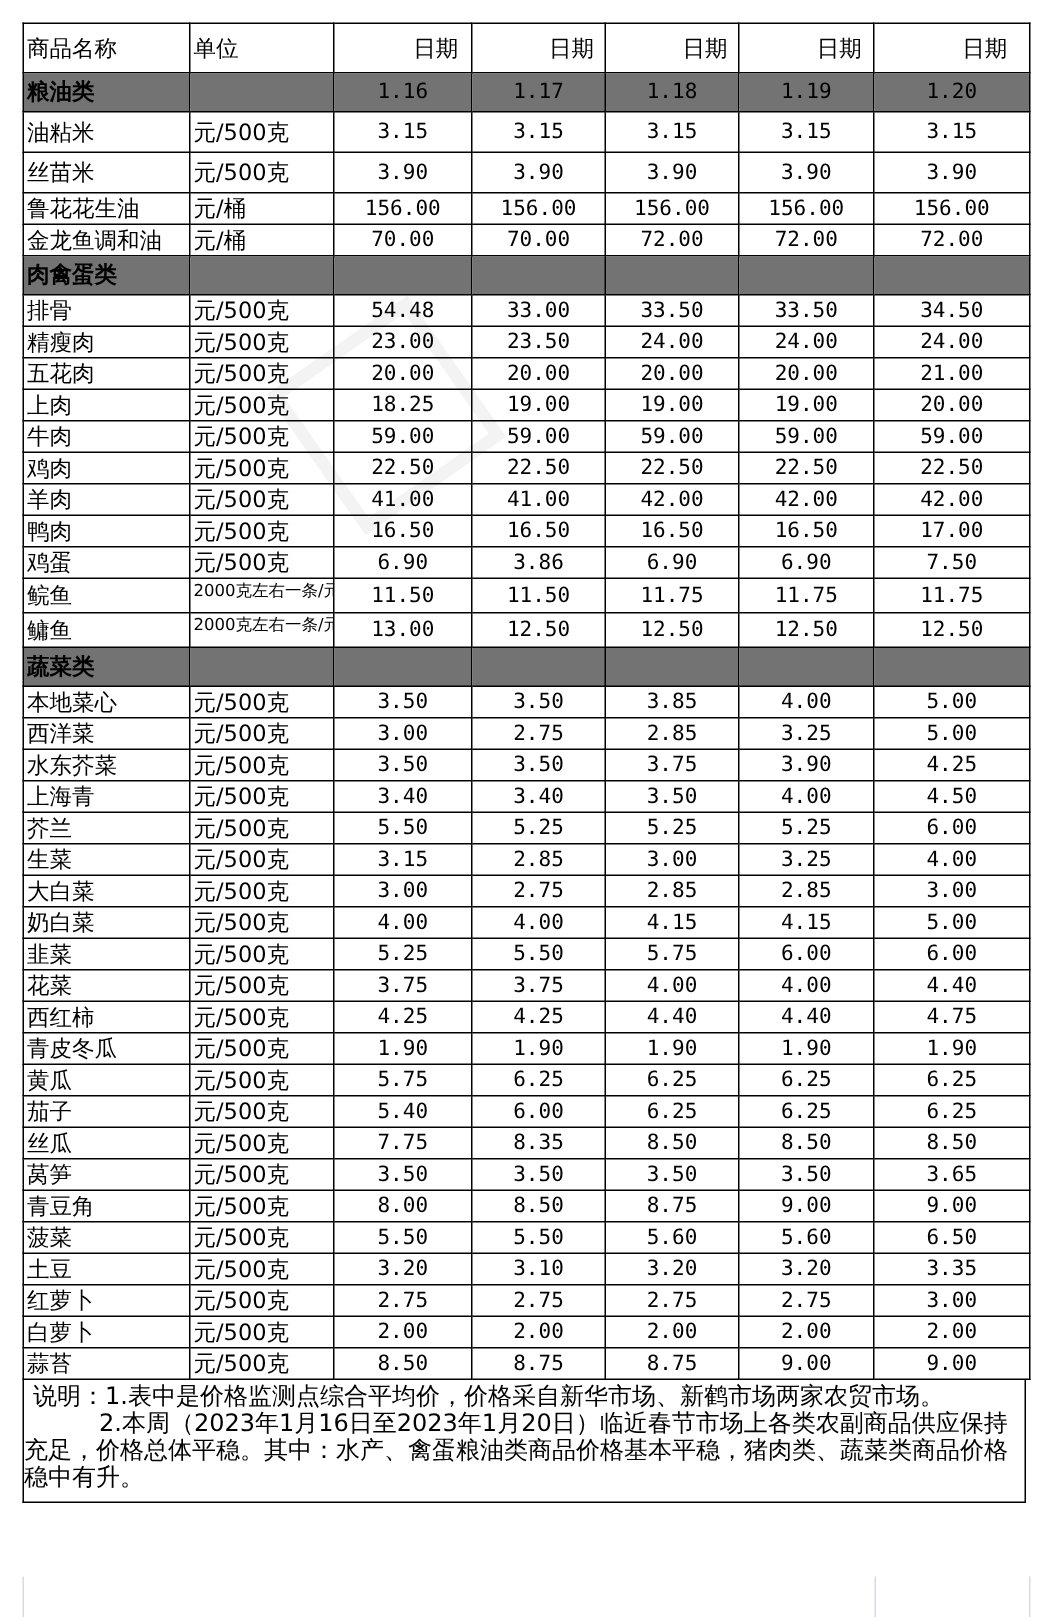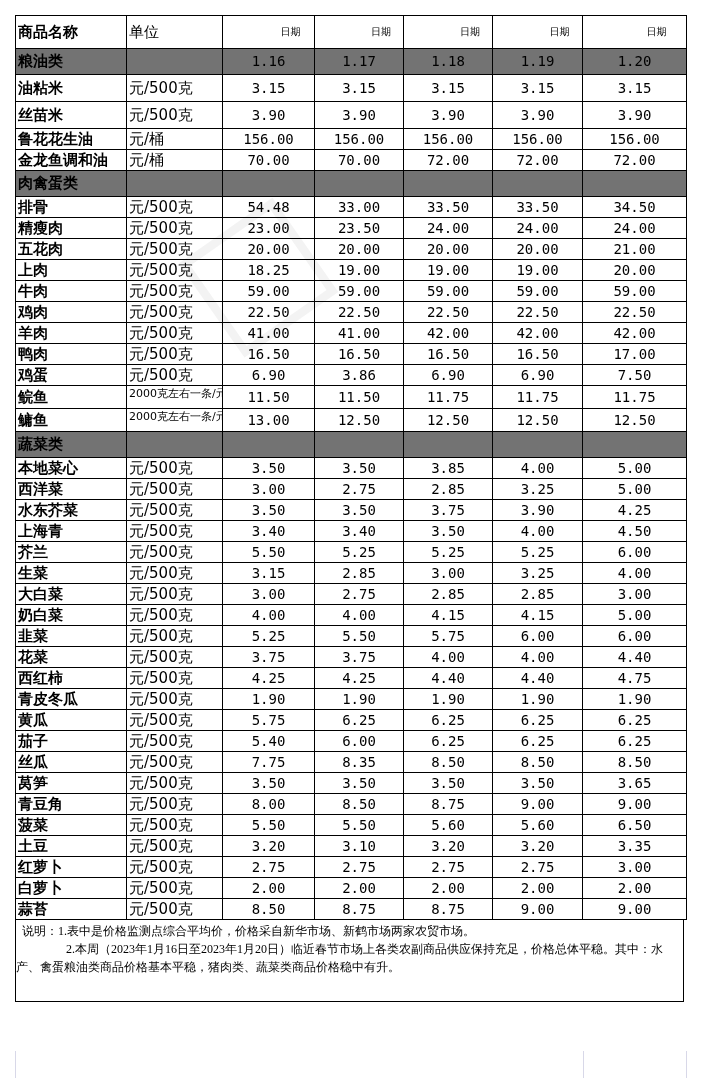--- a/index.html
+++ b/index.html
@@ -8,32 +8,32 @@
   .sheet { position: absolute; left: 15px; top: 15px; width: 671px; }
   table { border-collapse: collapse; table-layout: fixed; width: 671px; }
   col.c-name { width: 111px; }
   col.c-unit { width: 96px; }
   col.c-date { width: 92px; }
   col.c-date2 { width: 89px; }
   col.c-date3 { width: 90px; }
   col.c-date5 { width: 104px; }
   td { border: 1px solid #000; padding: 0 2px; height: 20px; line-height: 20px;
        font-size: 15px; white-space: nowrap; overflow: hidden; }
-  td.name { text-align: left; padding-left: 2px; font-weight: bold; }
+  td.name { text-align: left; padding-left: 2px; }
   td.unit { }
   td.num { text-align: center; font-family: "DejaVu Sans Mono", "Liberation Mono", monospace; font-size: 14px; }
   tr.hdr td { height: 32px; line-height: 32px; }
-  tr.hdr td.num { font-family: "DejaVu Sans", "Liberation Sans", sans-serif; font-size: 10px; padding-left: 46px; }
+  tr.hdr td.num { font-family: "DejaVu Sans", "Liberation Sans", sans-serif; font-size: 15px; padding-left: 46px; }
   tr.cat td { background: #737373; height: 25px; line-height: 25px; }
   tr.cat td.name { font-weight: bold; }
   tr.tall td { height: 26px; line-height: 26px; }
   tr.std td { height: 20px; line-height: 20px; }
   td.unit.small { font-size: 11px; line-height: 12px; vertical-align: top; padding-top: 2px; }
   .note { border: 1px solid #000; border-top: none; width: 669px; height: 82px;
-          font-size: 12px; line-height: 18px; padding: 2px 0 0 0; box-sizing: border-box; font-family: Liberation Serif, serif; }
+          font-size: 16px; line-height: 18px; padding: 2px 0 0 0; box-sizing: border-box; }
   .note p { margin: 0; }
   .note .l1 { padding-left: 6px; }
   .note .l2 { text-indent: 50px; }
   .below { position: absolute; top: 1051px; left: 15px; width: 671px; height: 27px;
            border-left: 1px solid #d8d8e8; }
   .below .vl { position: absolute; left: 567px; top: 0; height: 27px; border-left: 1px solid #d8d8e8; }
   .below .vr { position: absolute; left: 670px; top: 0; height: 27px; border-left: 1px solid #d8d8e8; }
   .watermark { position: absolute; color: rgba(200,200,200,0.22); font-size: 150px; font-weight: bold;
                pointer-events: none; transform: rotate(-35deg); }
 </style>

